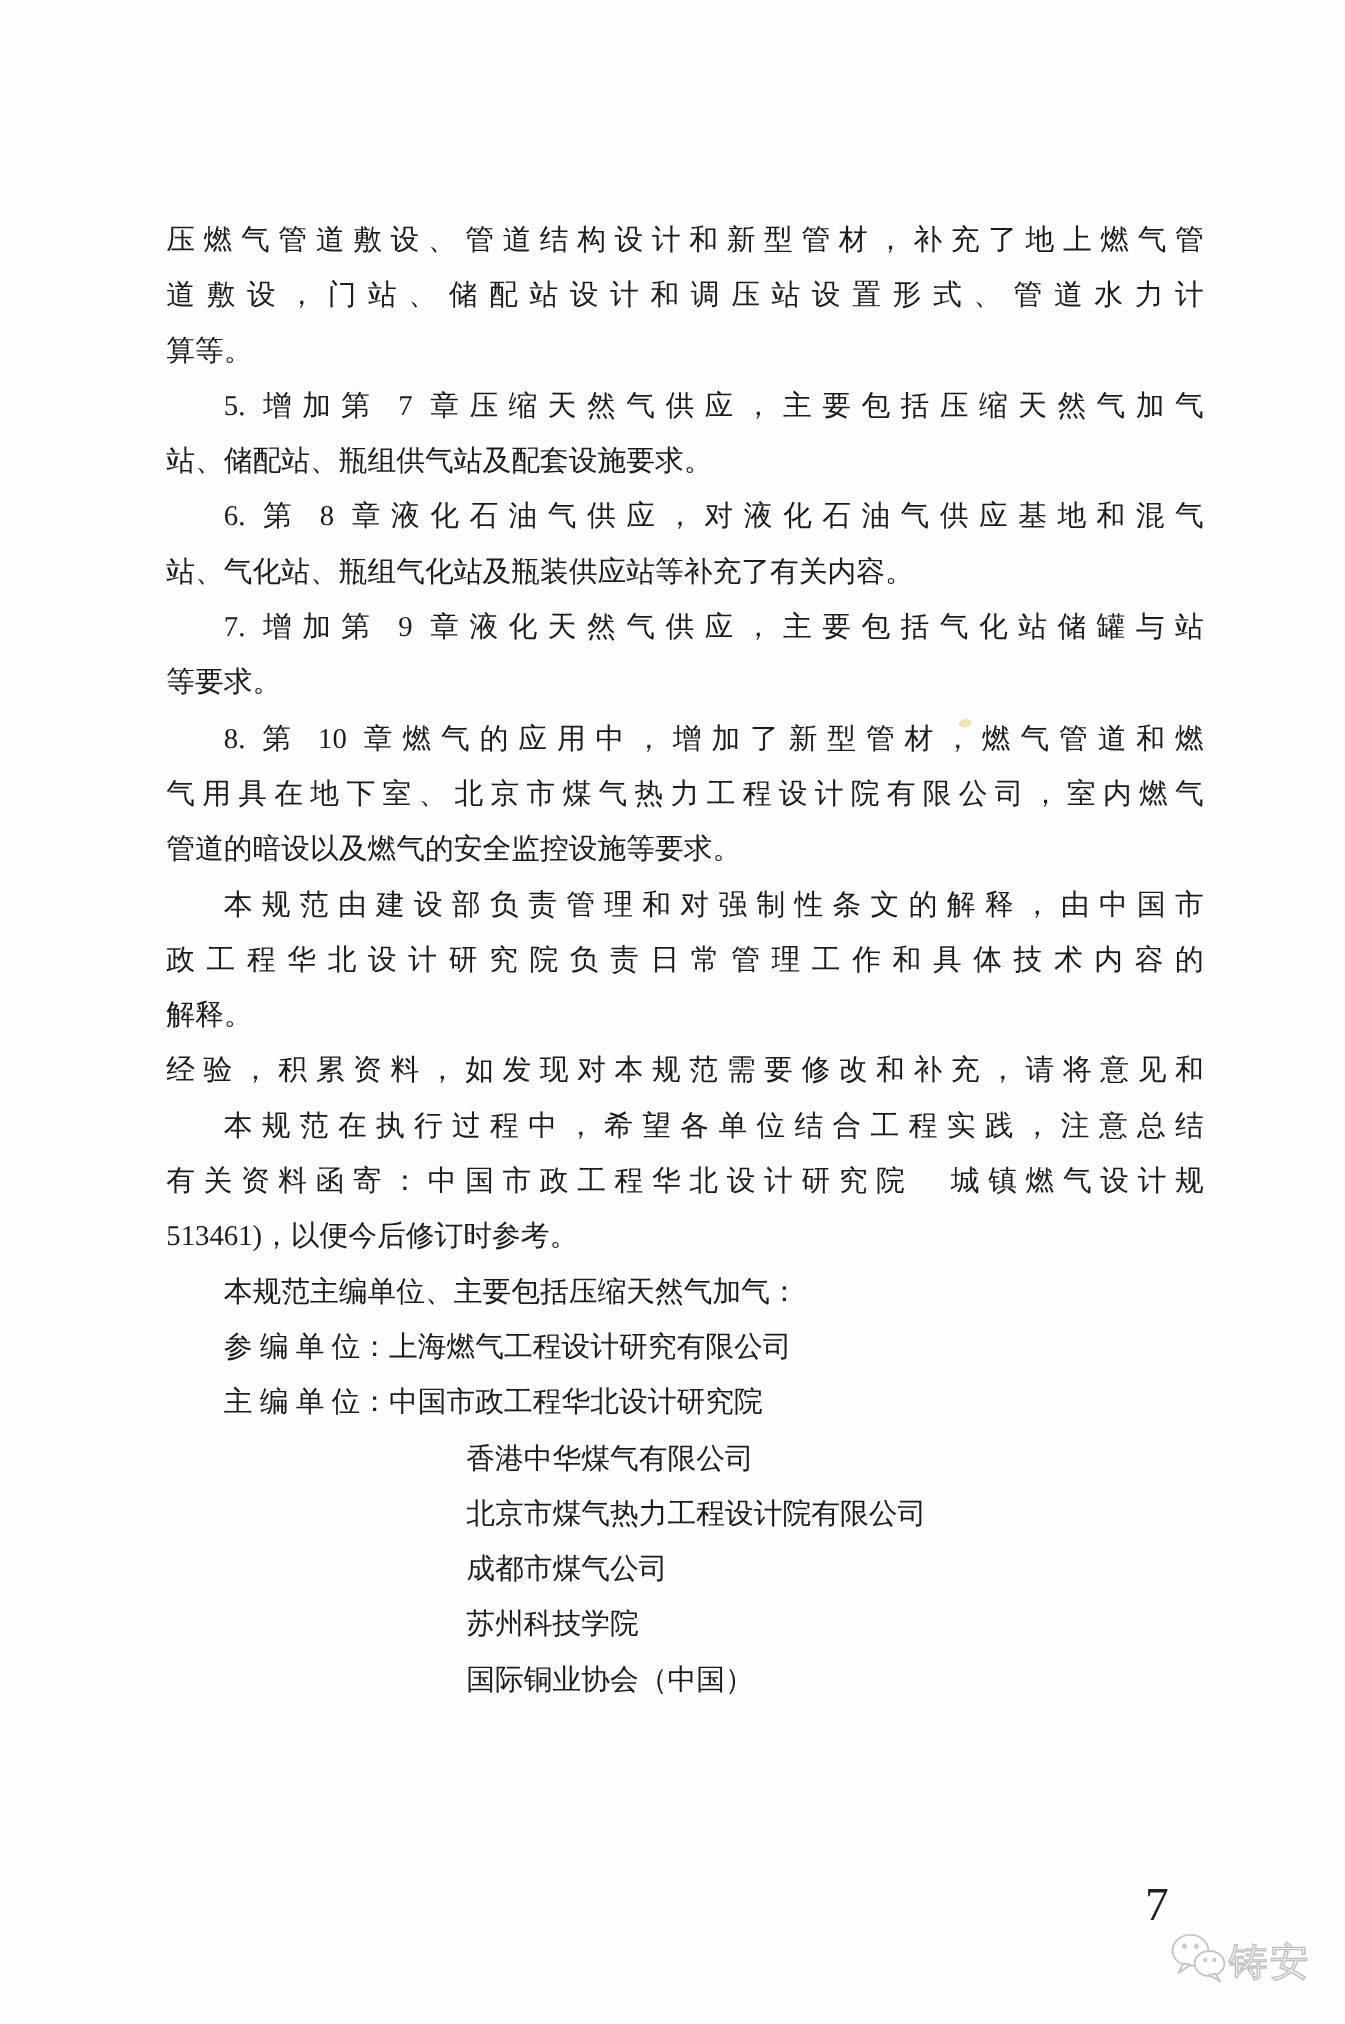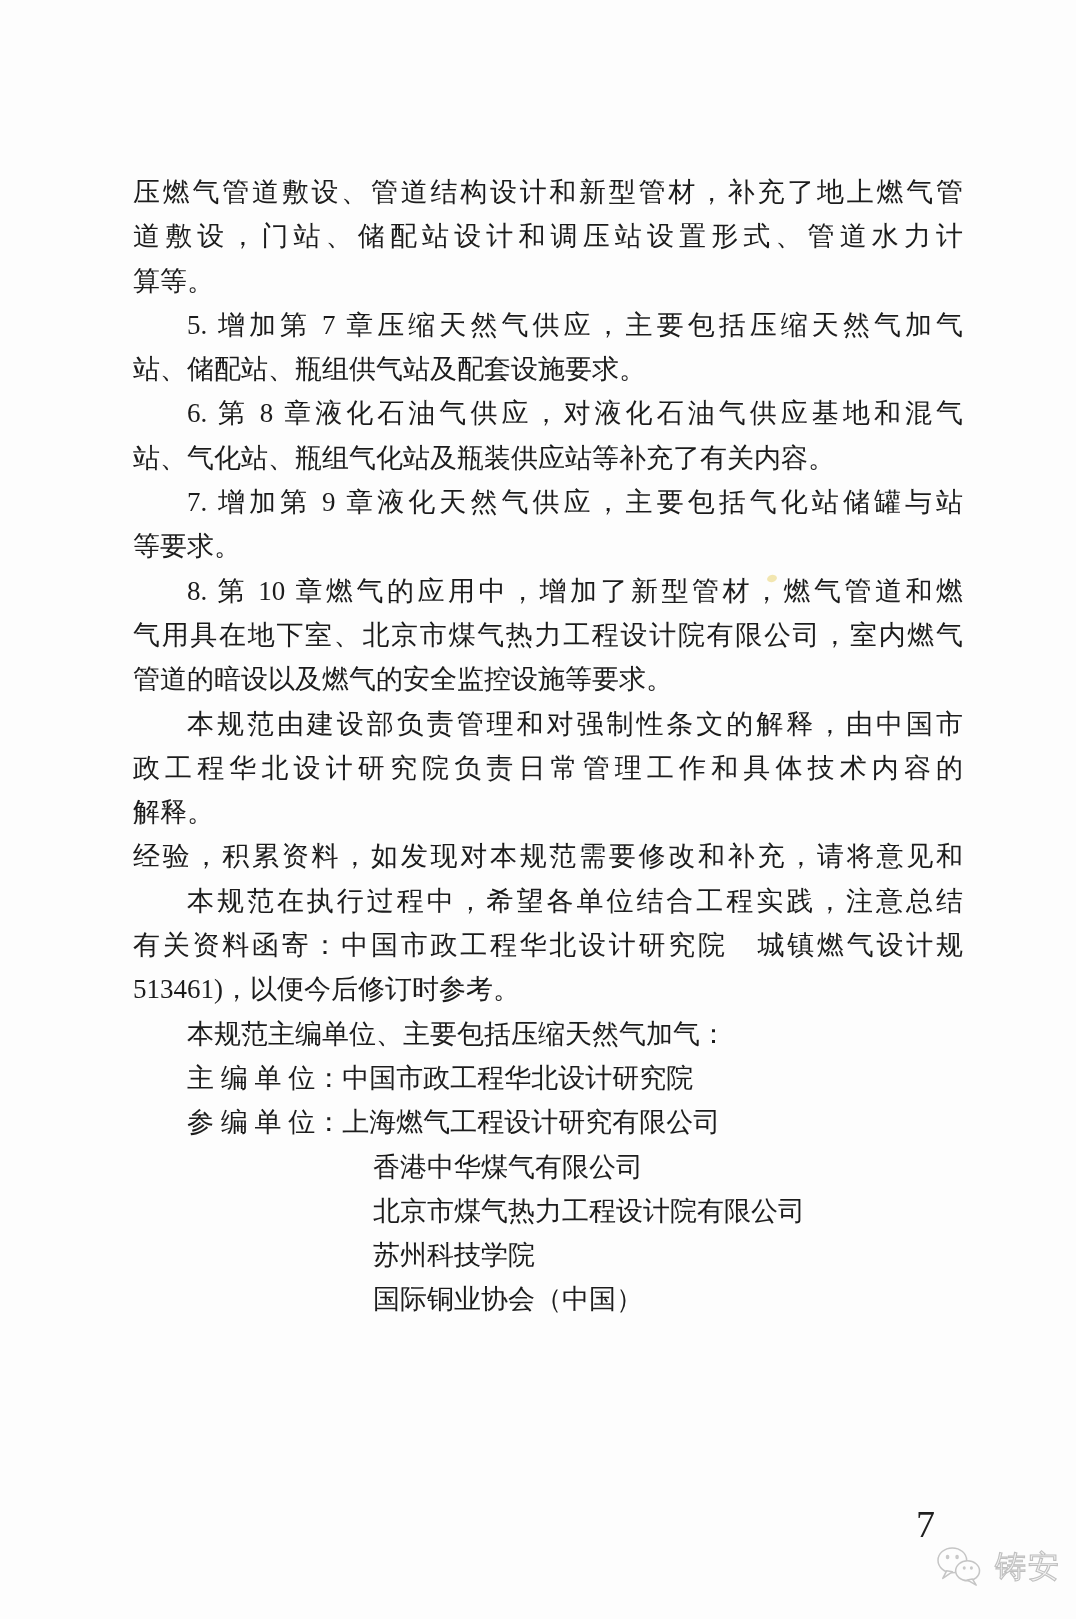--- a/index.html
+++ b/index.html
@@ -10,41 +10,41 @@
     background:#fdfdfd;
     overflow:hidden;
     font-family:"Liberation Serif","DejaVu Serif",serif;
     color:#1c1c1c;
   }
   .text-block{
     position:absolute;
     left:133px;
     top:170px;
     width:830px;
-    font-size:27px;
+    font-size:23px;
     line-height:44.3px;
   }
   .line{min-height:44.3px;}
   .just{text-align:justify;text-align-last:justify;}
   .ind{text-indent:2em;}
   .hang{margin-left:240px;}
   .page-number{
     position:absolute;
     left:916px;
     top:1502px;
     font-size:38px;
     color:#1f1f1f;
   }
   .watermark{
     position:absolute;
     left:936px;
     top:1546px;
     display:flex;
-    align-items:flex-start;
-    gap:13px;
+    align-items:center;
+    gap:1px;
     opacity:0.9;
   }
   .watermark-label{
     font-family:"Liberation Sans","DejaVu Sans",sans-serif;
     font-size:31px;
     letter-spacing:2px;
     color:#f3f3f3;
     -webkit-text-stroke:1.1px #b9b9b9;
   }
   .scan-artifact{
@@ -77,24 +77,25 @@
       <div class="line just">气用具在地下室、北京市煤气热力工程设计院有限公司，室内燃气</div>
       <div class="line">管道的暗设以及燃气的安全监控设施等要求。</div>
       <div class="line just ind">本规范由建设部负责管理和对强制性条文的解释，由中国市</div>
       <div class="line just">政工程华北设计研究院负责日常管理工作和具体技术内容的</div>
       <div class="line">解释。</div>
       <div class="line just">经验，积累资料，如发现对本规范需要修改和补充，请将意见和</div>
       <div class="line just ind">本规范在执行过程中，希望各单位结合工程实践，注意总结</div>
       <div class="line just">有关资料函寄：中国市政工程华北设计研究院　城镇燃气设计规</div>
       <div class="line">513461)，以便今后修订时参考。</div>
       <div class="line ind">本规范主编单位、主要包括压缩天然气加气：</div>
+      <div class="line ind"><span>参 编 单 位：</span><span>上海燃气工程设计研究有限公司</span></div>
       <div class="line ind"><span>主 编 单 位：</span><span>中国市政工程华北设计研究院</span></div>
-      <div class="line ind"><span>参 编 单 位：</span><span>上海燃气工程设计研究有限公司</span></div>
       <div class="line hang"><span>香港中华煤气有限公司</span></div>
       <div class="line hang"><span>北京市煤气热力工程设计院有限公司</span></div>
+      <div class="line hang"><span>成都市煤气公司</span></div>
       <div class="line hang"><span>苏州科技学院</span></div>
       <div class="line hang"><span>国际铜业协会（中国）</span></div>
     </div>
 
   <div class="scan-artifact"></div>
 
   <div class="page-number">7</div>
 
   <div class="watermark">
     <span>

